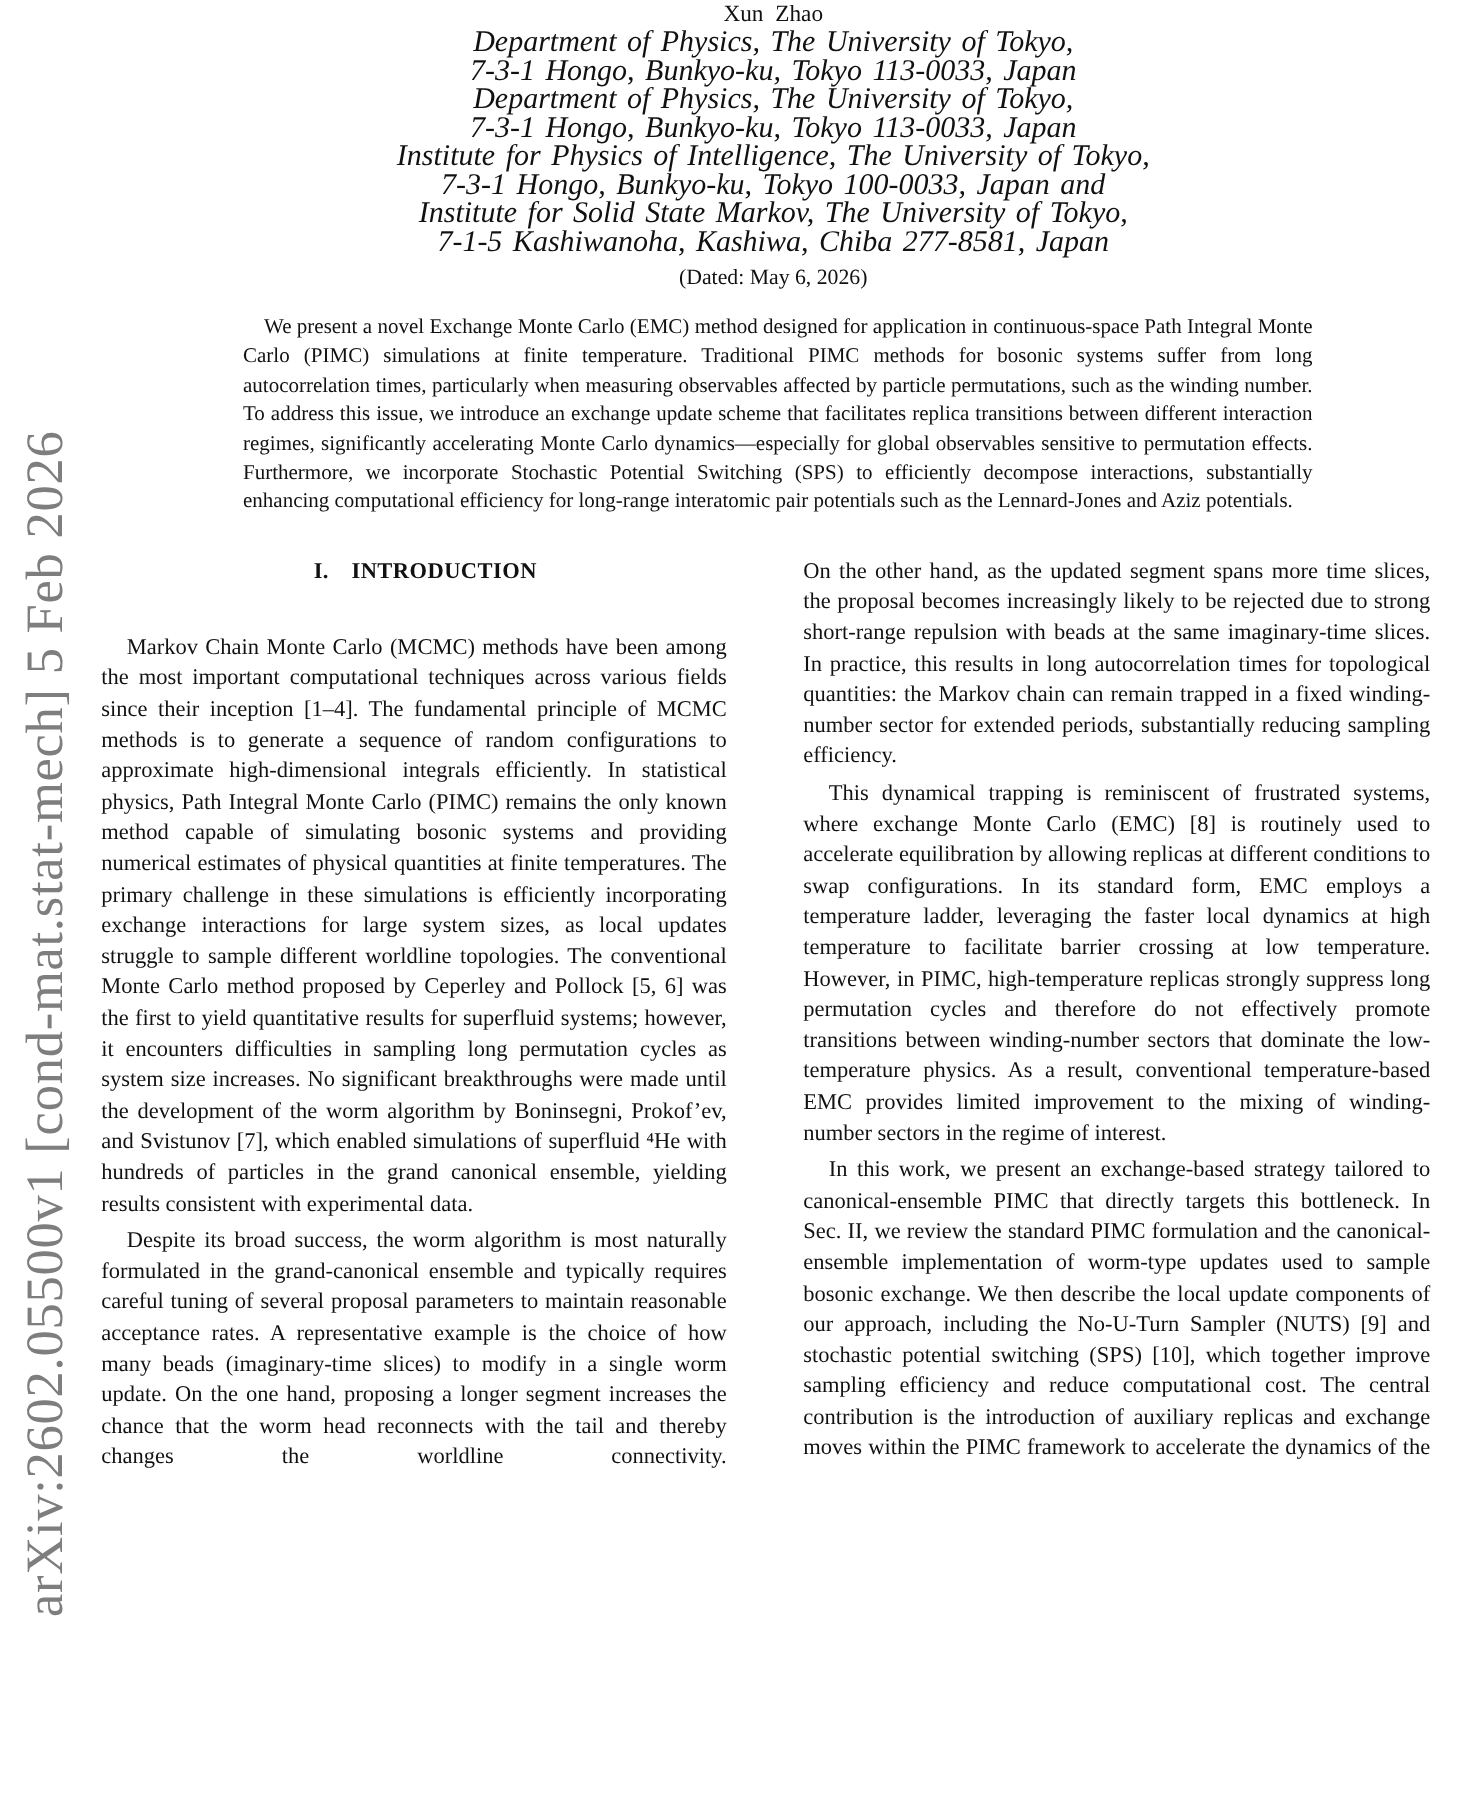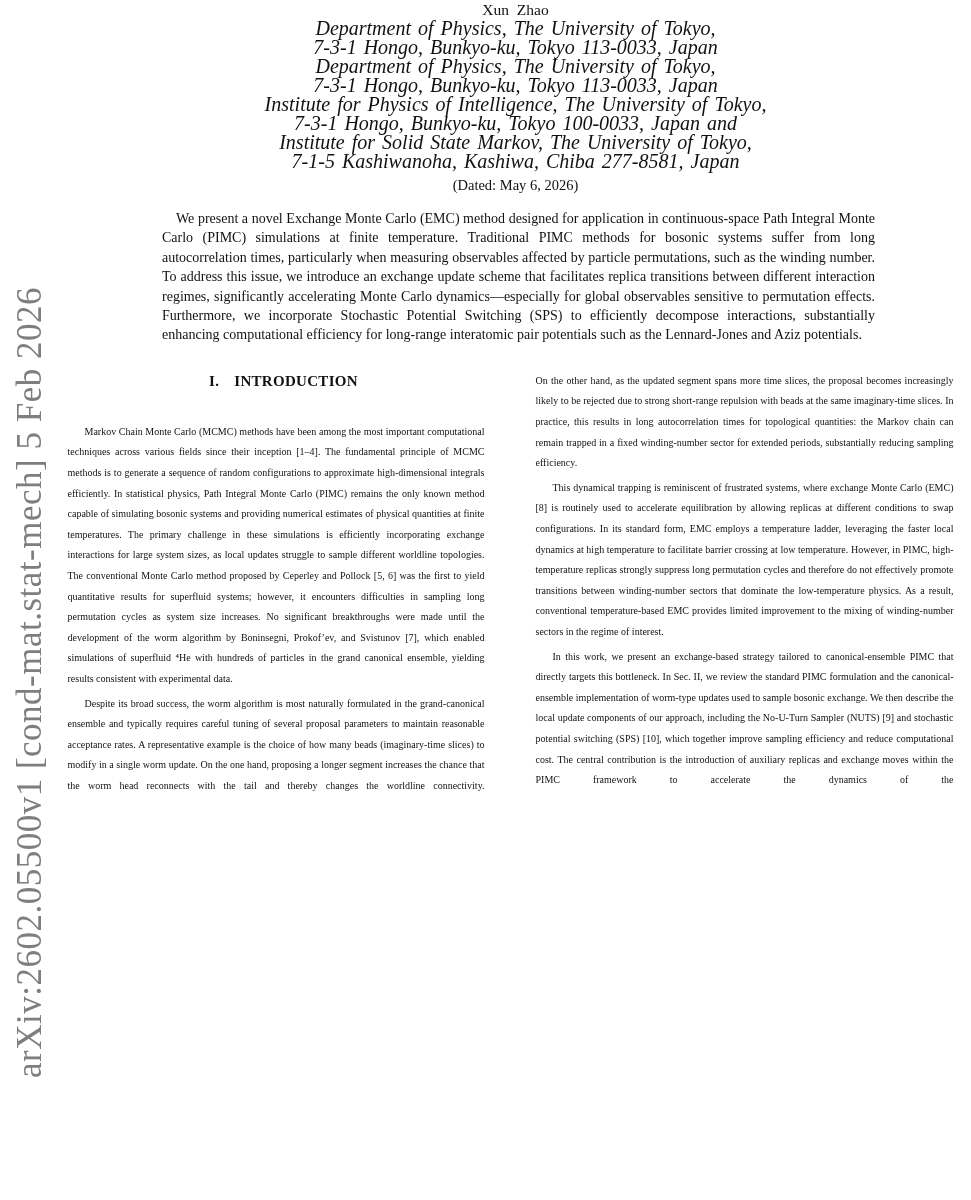--- a/index.html
+++ b/index.html
@@ -85,21 +85,21 @@
     text-align: center;
     font-weight: bold;
     font-size: 15px;
     line-height: 20px;
     margin-bottom: 31px;
     letter-spacing: 0.3px;
   }
   .section-heading .sec-num { margin-right: 15px; }
   .para {
     margin: 0 15px 4px 0;
-    font-size: 10px;
+    font-size: 15px;
     line-height: 20.6px;
     hyphens: none;
   }
   .para.indent { text-indent: 17px; }
   .para.flush-last { text-align-last: justify; }
 </style>
 </head>
 <body>
 
 <div class="page">

